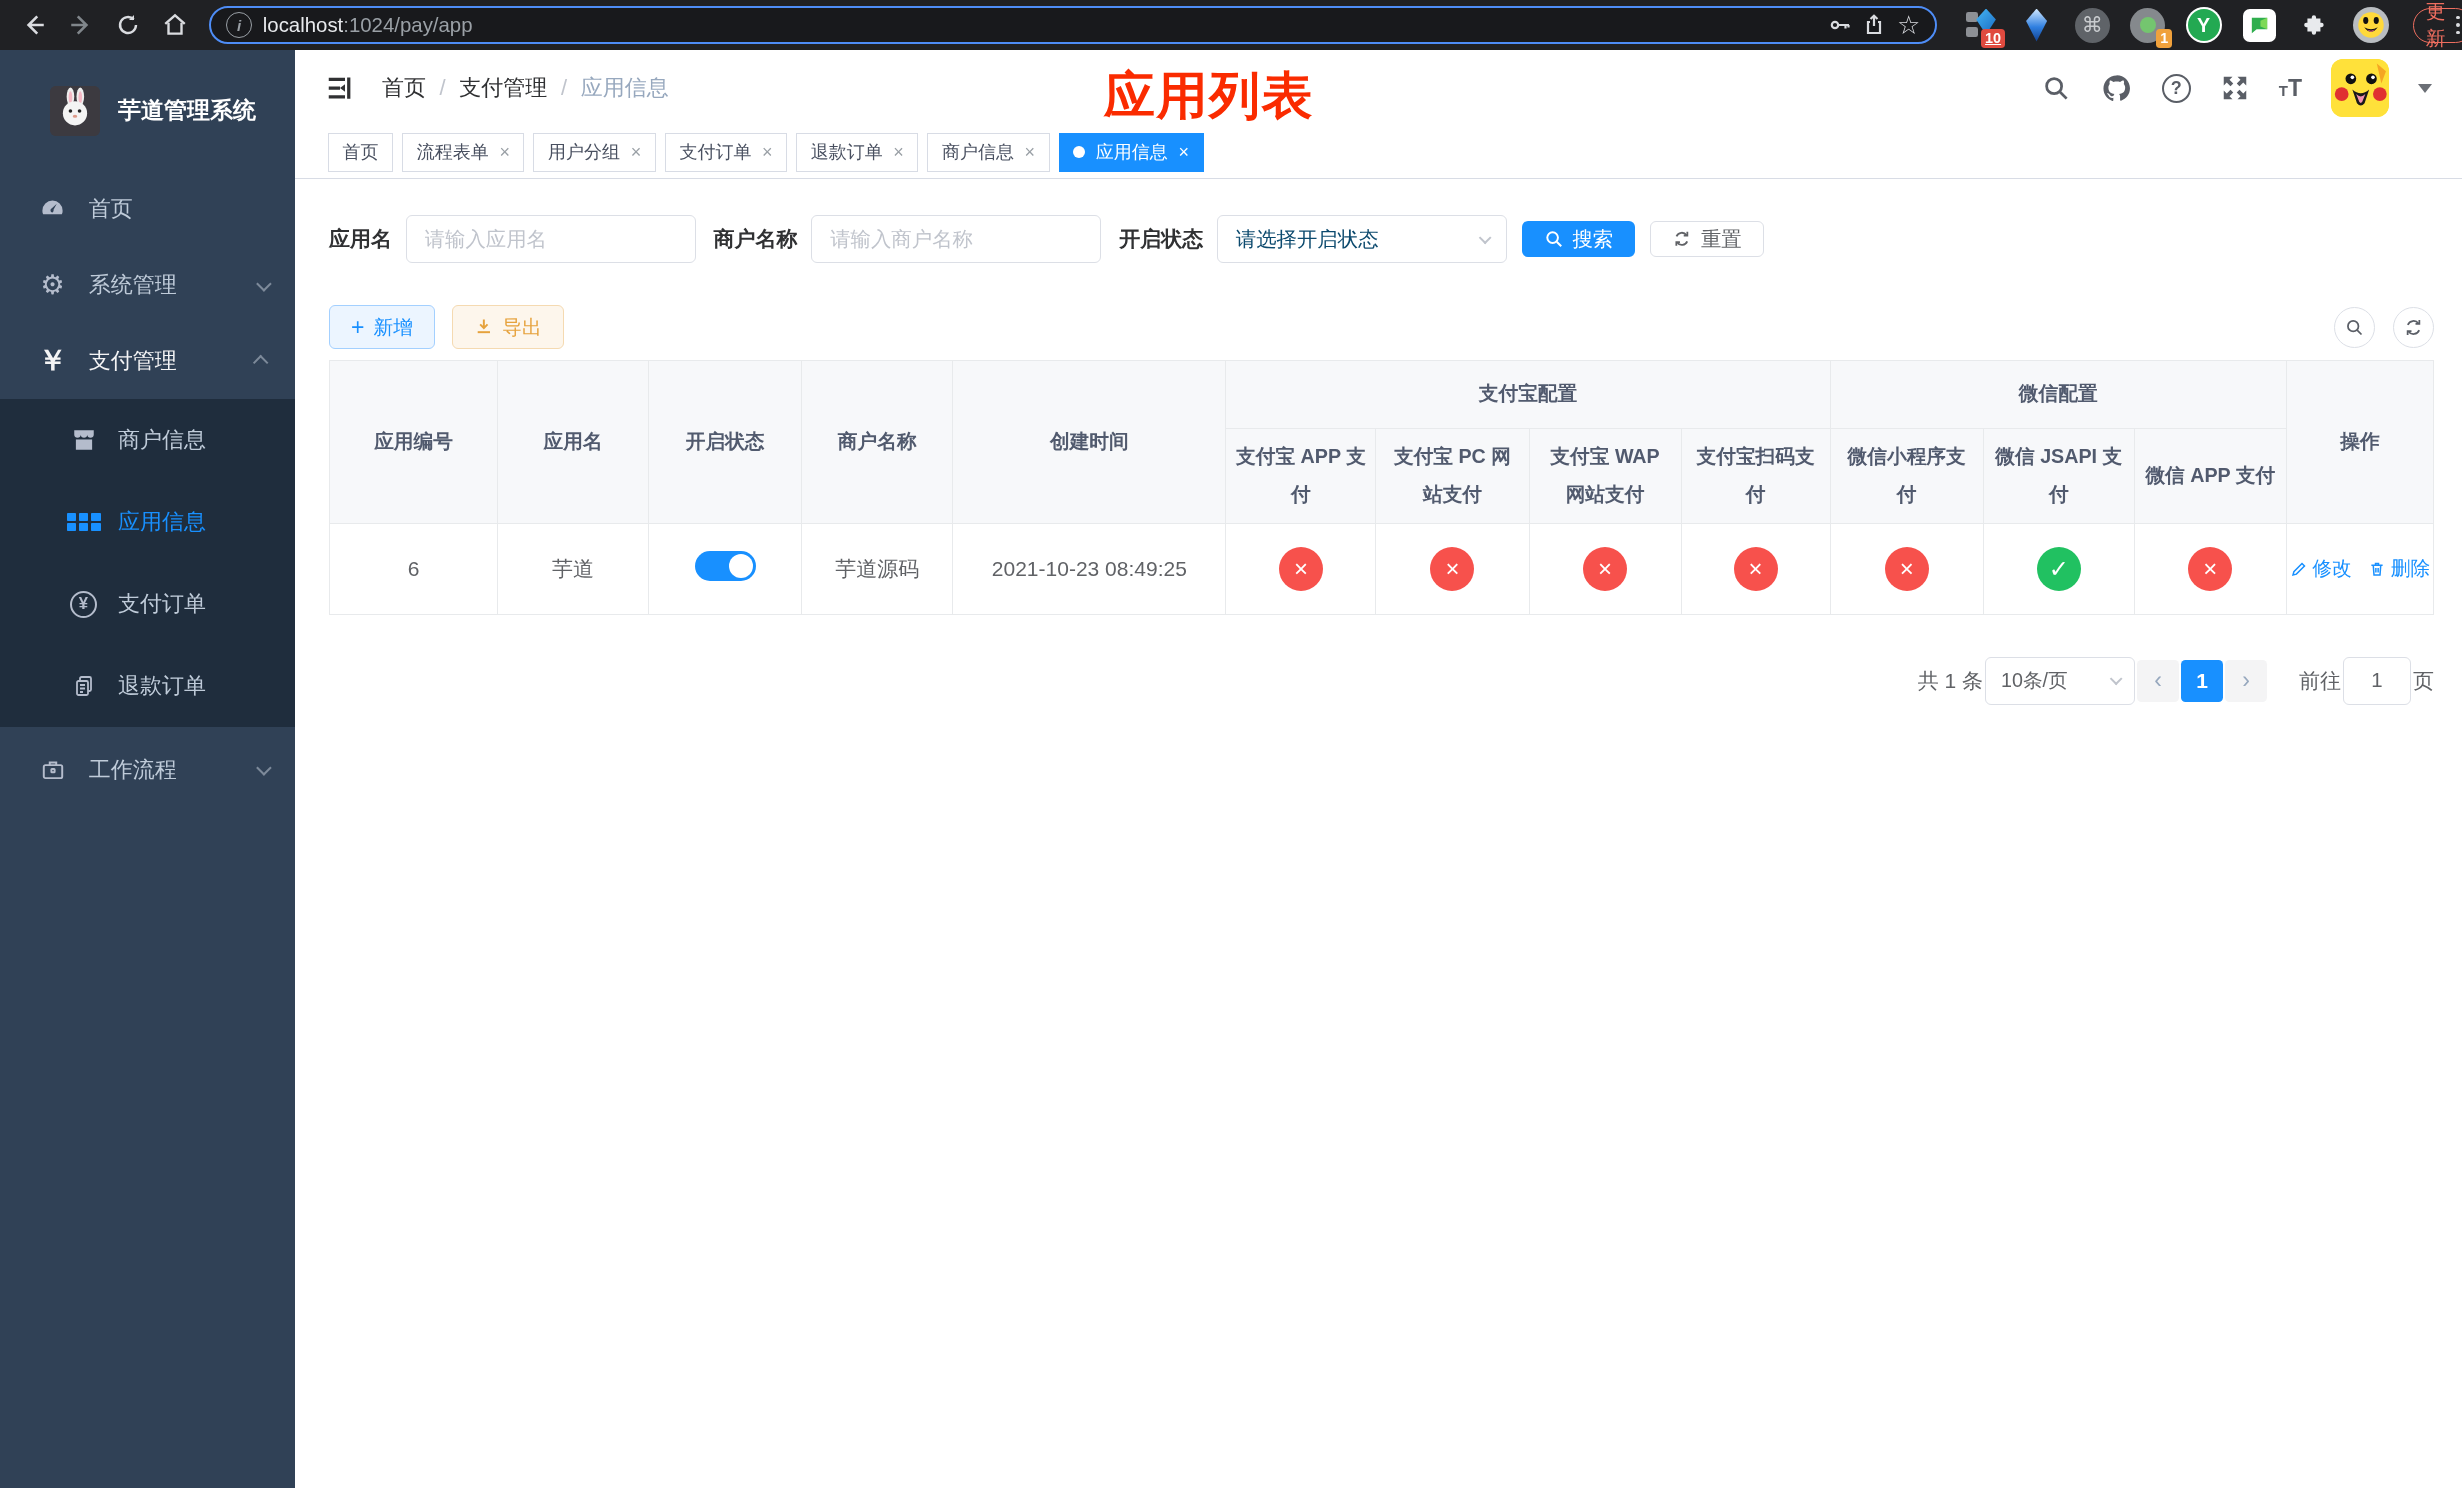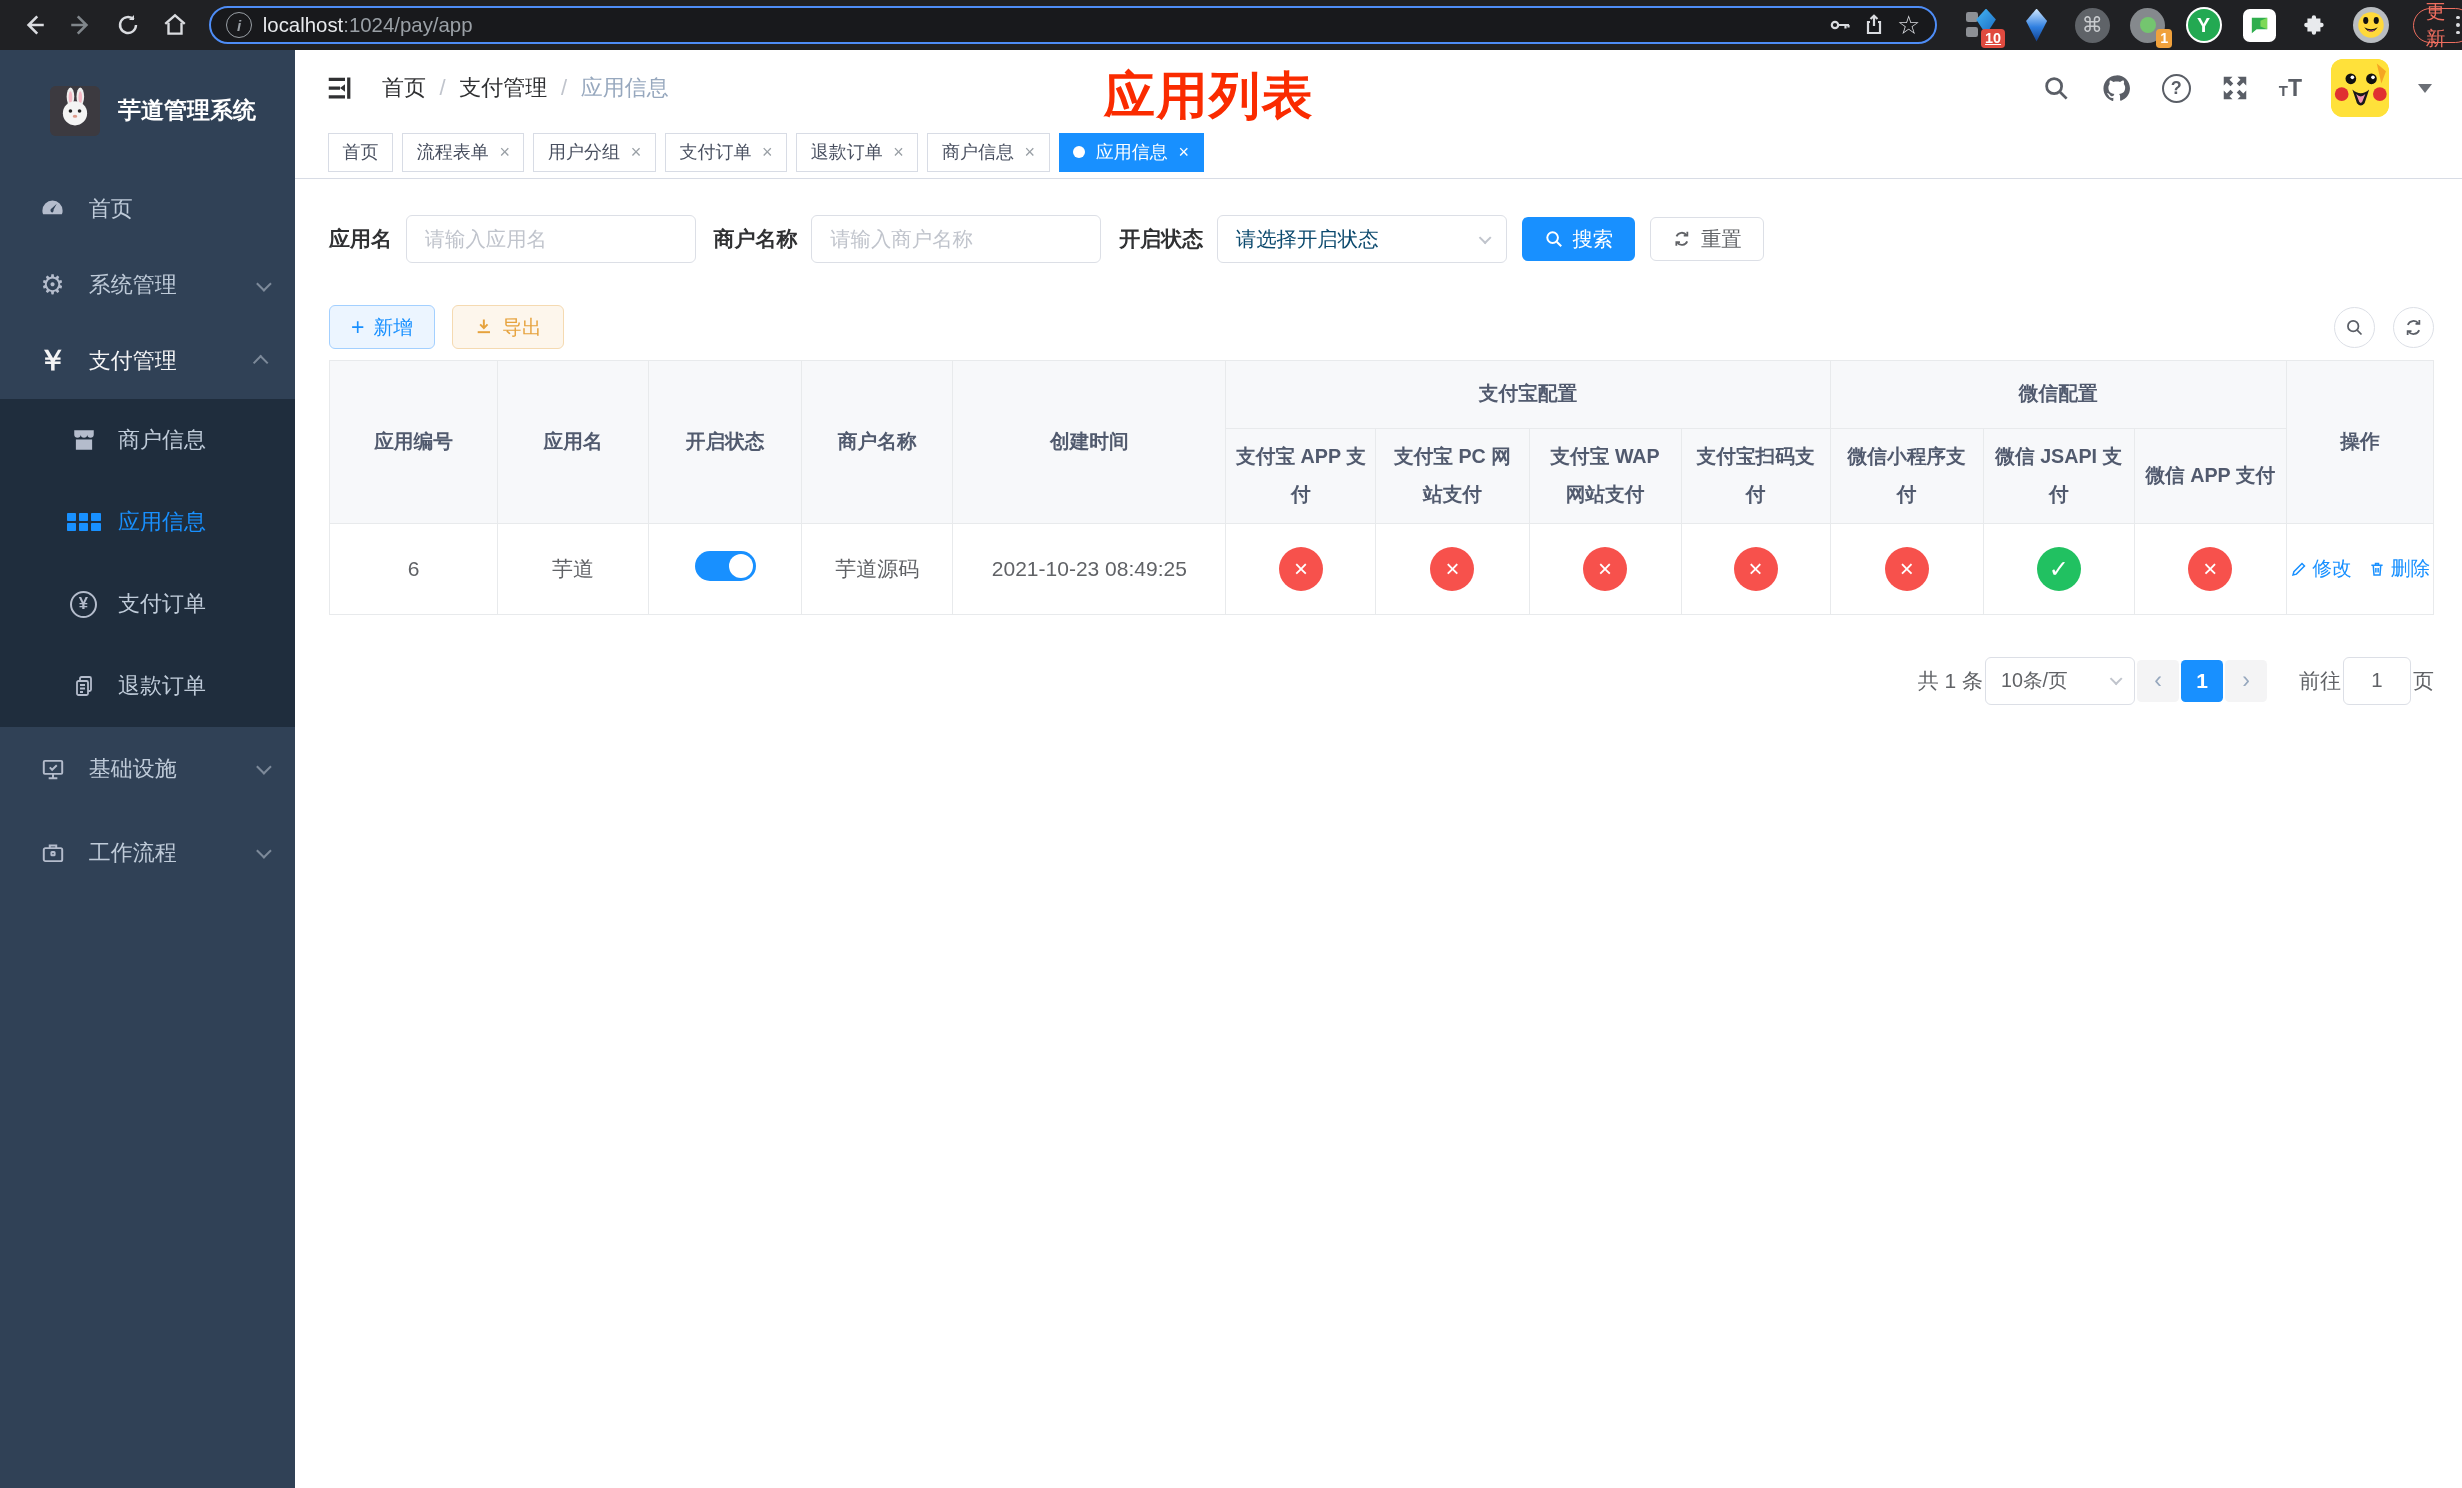--- a/index.html
+++ b/index.html
@@ -101,21 +101,21 @@
   
   .filters { display:flex; align-items:center; }
   .f-label { font-size:21px; font-weight:700; color:#303133; margin-right:13.6px; white-space:nowrap; }
   .f-input, .f-select { height:48px; border:1.5px solid #dcdfe6; border-radius:6px; background:#fff; font-size:20.4px; color:#606266;
     padding:0 18px; }
   .f-input { width:290px; margin-right:18px; }
   .f-input::placeholder { color:#c0c4cc; }
   .f-select { width:290px; margin-right:15px; display:flex; align-items:center; justify-content:space-between; }
   .f-select .ph { color:#0c4a6e; }
   .sel-chev { width:9px; height:9px; border-right:2.3px solid #c0c4cc; border-bottom:2.3px solid #c0c4cc; transform:rotate(45deg) translateY(-2.3px); }
-  .btn { height:44px; border-radius:6px; font-size:20.4px; display:inline-flex; align-items:center; justify-content:center; gap:9px;
+  .btn { height:36px; border-radius:6px; font-size:20.4px; display:inline-flex; align-items:center; justify-content:center; gap:9px;
     padding:0 21px; cursor:pointer; border:1.5px solid transparent; }
   .btn-primary { background:#1890ff; color:#fff; margin-right:15px; }
   .btn-plain { background:#fff; border-color:#dcdfe6; color:#606266; }
 
   
   .toolbar { margin-top:42px; display:flex; align-items:center; }
   .btn-mini { height:44px; border-radius:6px; font-size:19.7px; display:inline-flex; align-items:center; gap:9px; padding:0 21px; cursor:pointer; }
   .btn-add { background:#ecf5ff; border:1.5px solid #a3d0ff; color:#1890ff; margin-right:16.7px; }
   .btn-export { background:#fdf6ec; border:1.5px solid #f5dab1; color:#e6a23c; }
   .tool-right { margin-left:auto; display:flex; gap:18px; }
@@ -334,31 +334,20 @@
           <svg width="24" height="24" viewBox="0 0 24 24" fill="none" stroke="#b4bccc" stroke-width="1.8">
               <rect x="8" y="3" width="11" height="14" rx="1.5"></rect>
               <rect x="5" y="7" width="11" height="14" rx="1.5" fill="#1f2d3d"></rect>
               <path d="M8 11h5M8 14.5h5M8 18h3"></path>
             </svg>
         </span>
         <span class="mi-label">退款订单</span>
       </div>
     </div>
 
-    <div class="menu-item" style="height:83px;">
-      <span class="mi-icon">
-        <svg width="26" height="26" viewBox="0 0 24 24" fill="none" stroke="#b4bccc" stroke-width="1.8">
-            <rect x="3.5" y="4.5" width="17" height="12" rx="1"></rect>
-            <path d="M9 10.5l2.2 2.2L15.5 8.5"></path>
-            <path d="M12 16.5v3.2M8 20.5h8"></path>
-          </svg>
-      </span>
-      <span class="mi-label">基础设施</span>
-      <span class="chev down"></span>
-    </div>
 
 
     <div class="menu-item" style="height:85px;">
       <span class="mi-icon">
         <svg width="26" height="26" viewBox="0 0 24 24" fill="none" stroke="#b4bccc" stroke-width="1.8">
             <rect x="3.5" y="7.5" width="17" height="12" rx="1.5"></rect>
             <path d="M9 7.5V5h6v2.5"></path>
             <rect x="10.5" y="11" width="3" height="3" rx=".5"></rect>
           </svg>
       </span>

